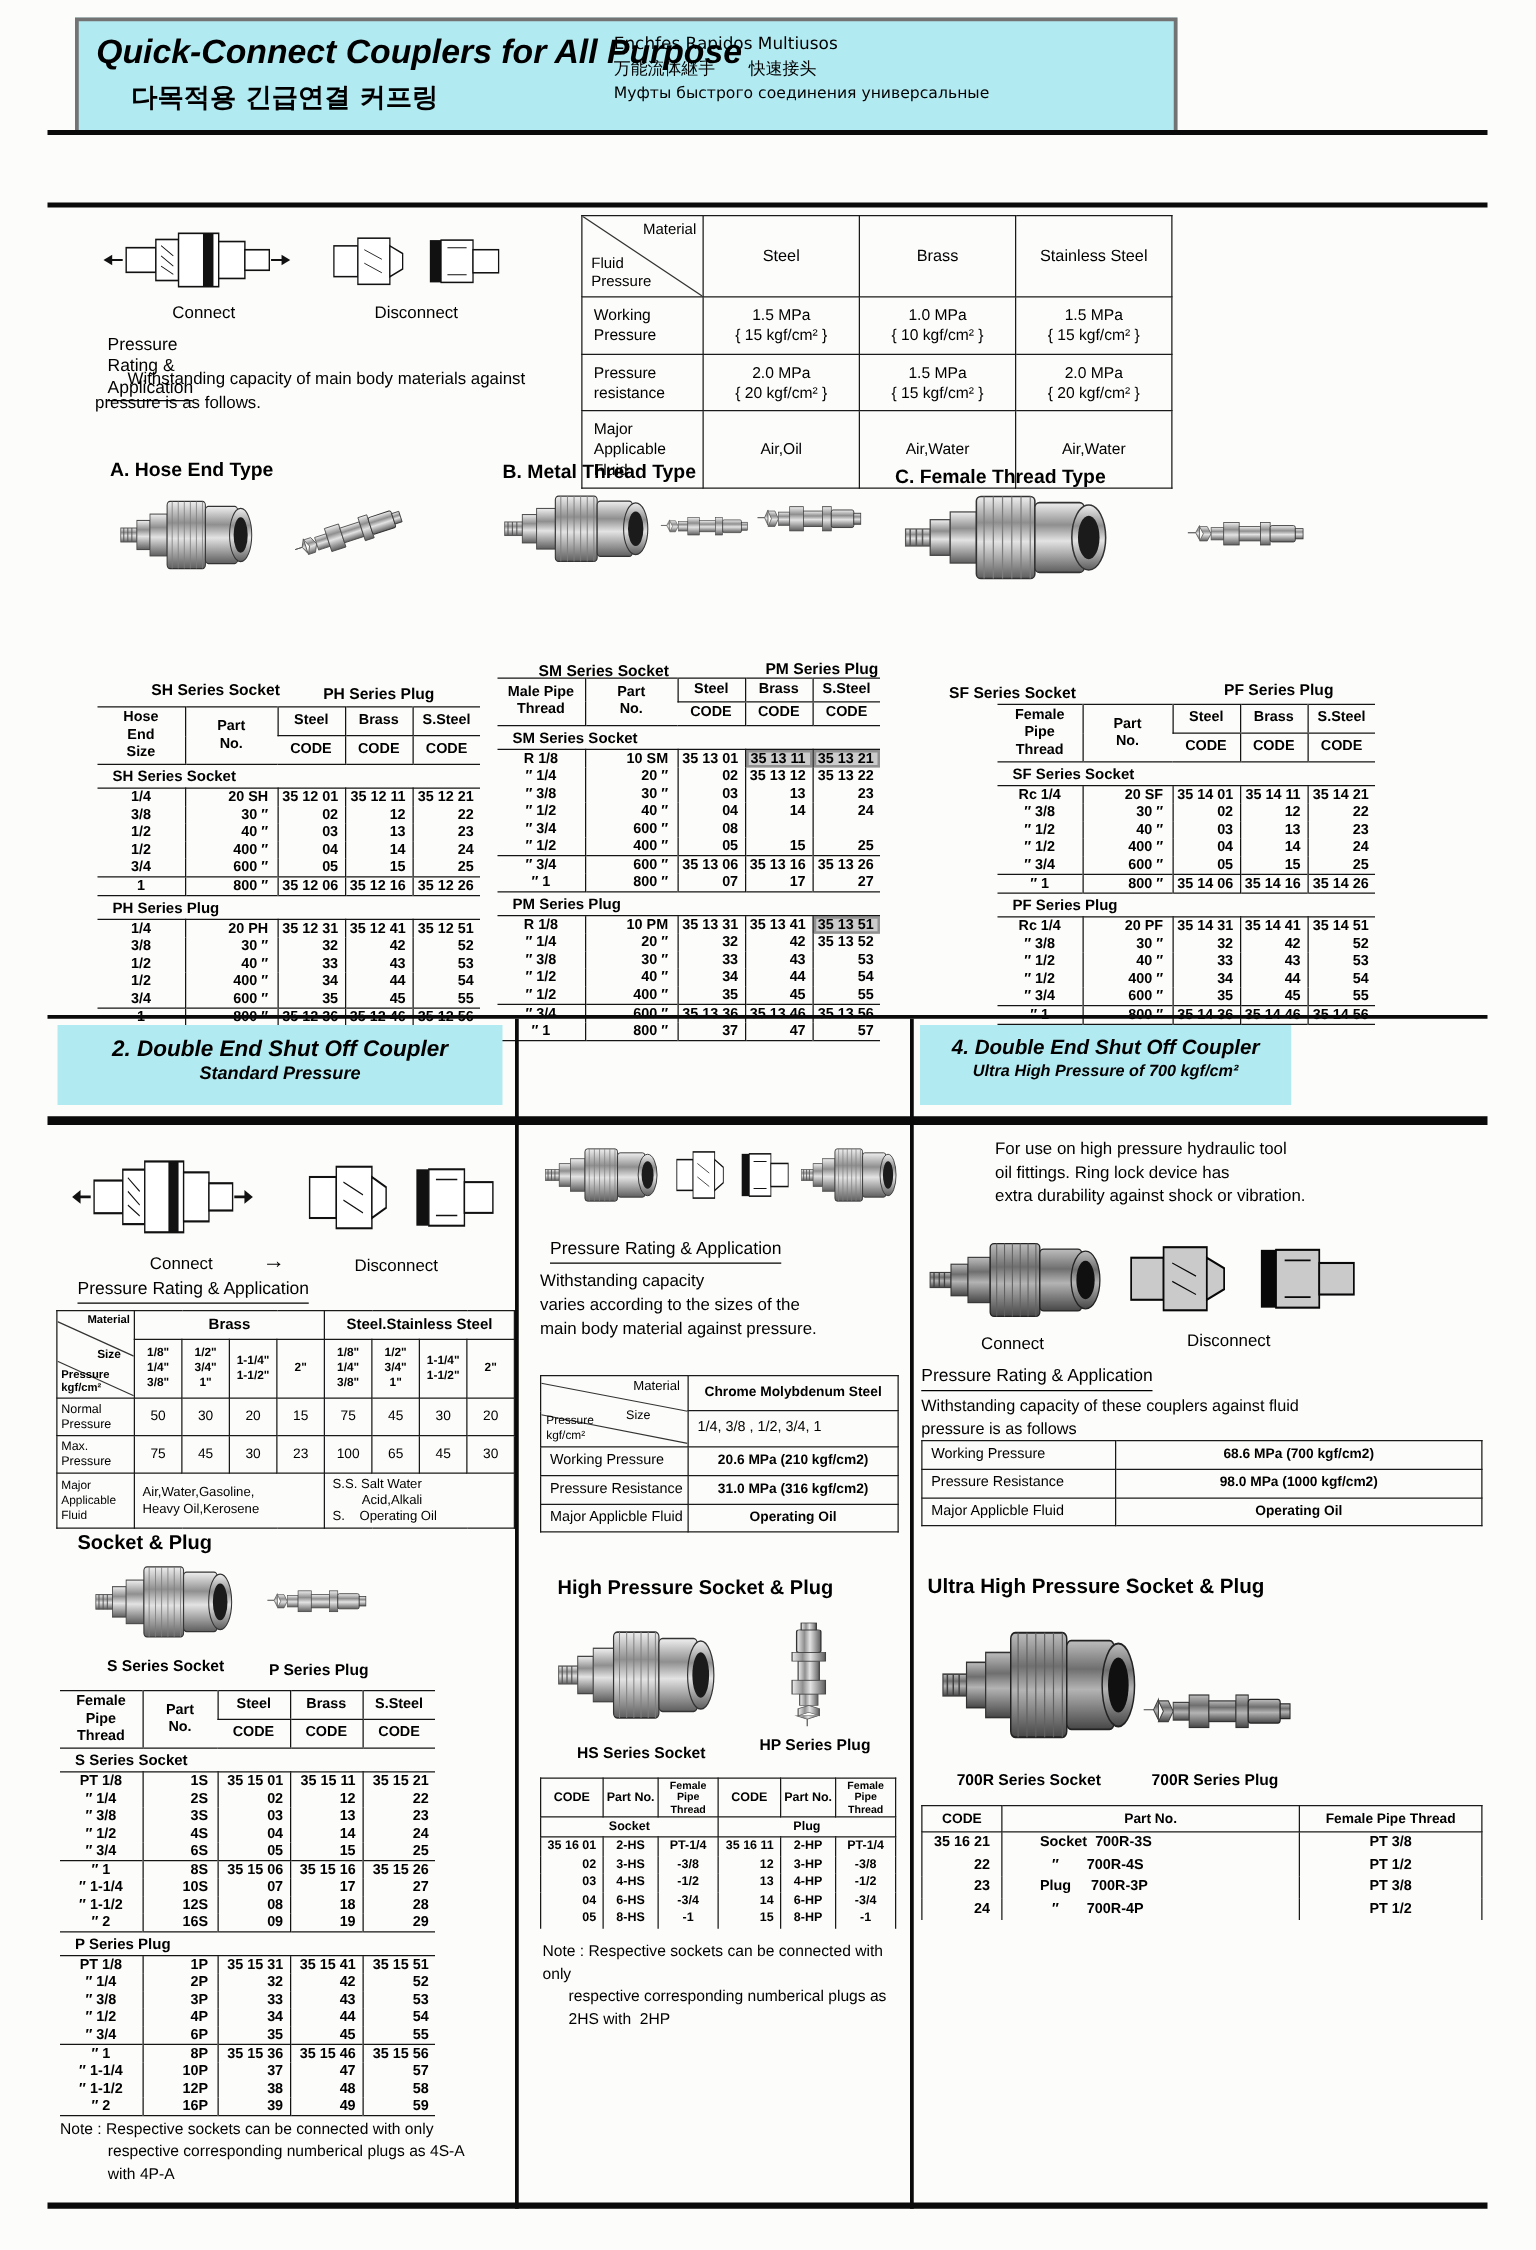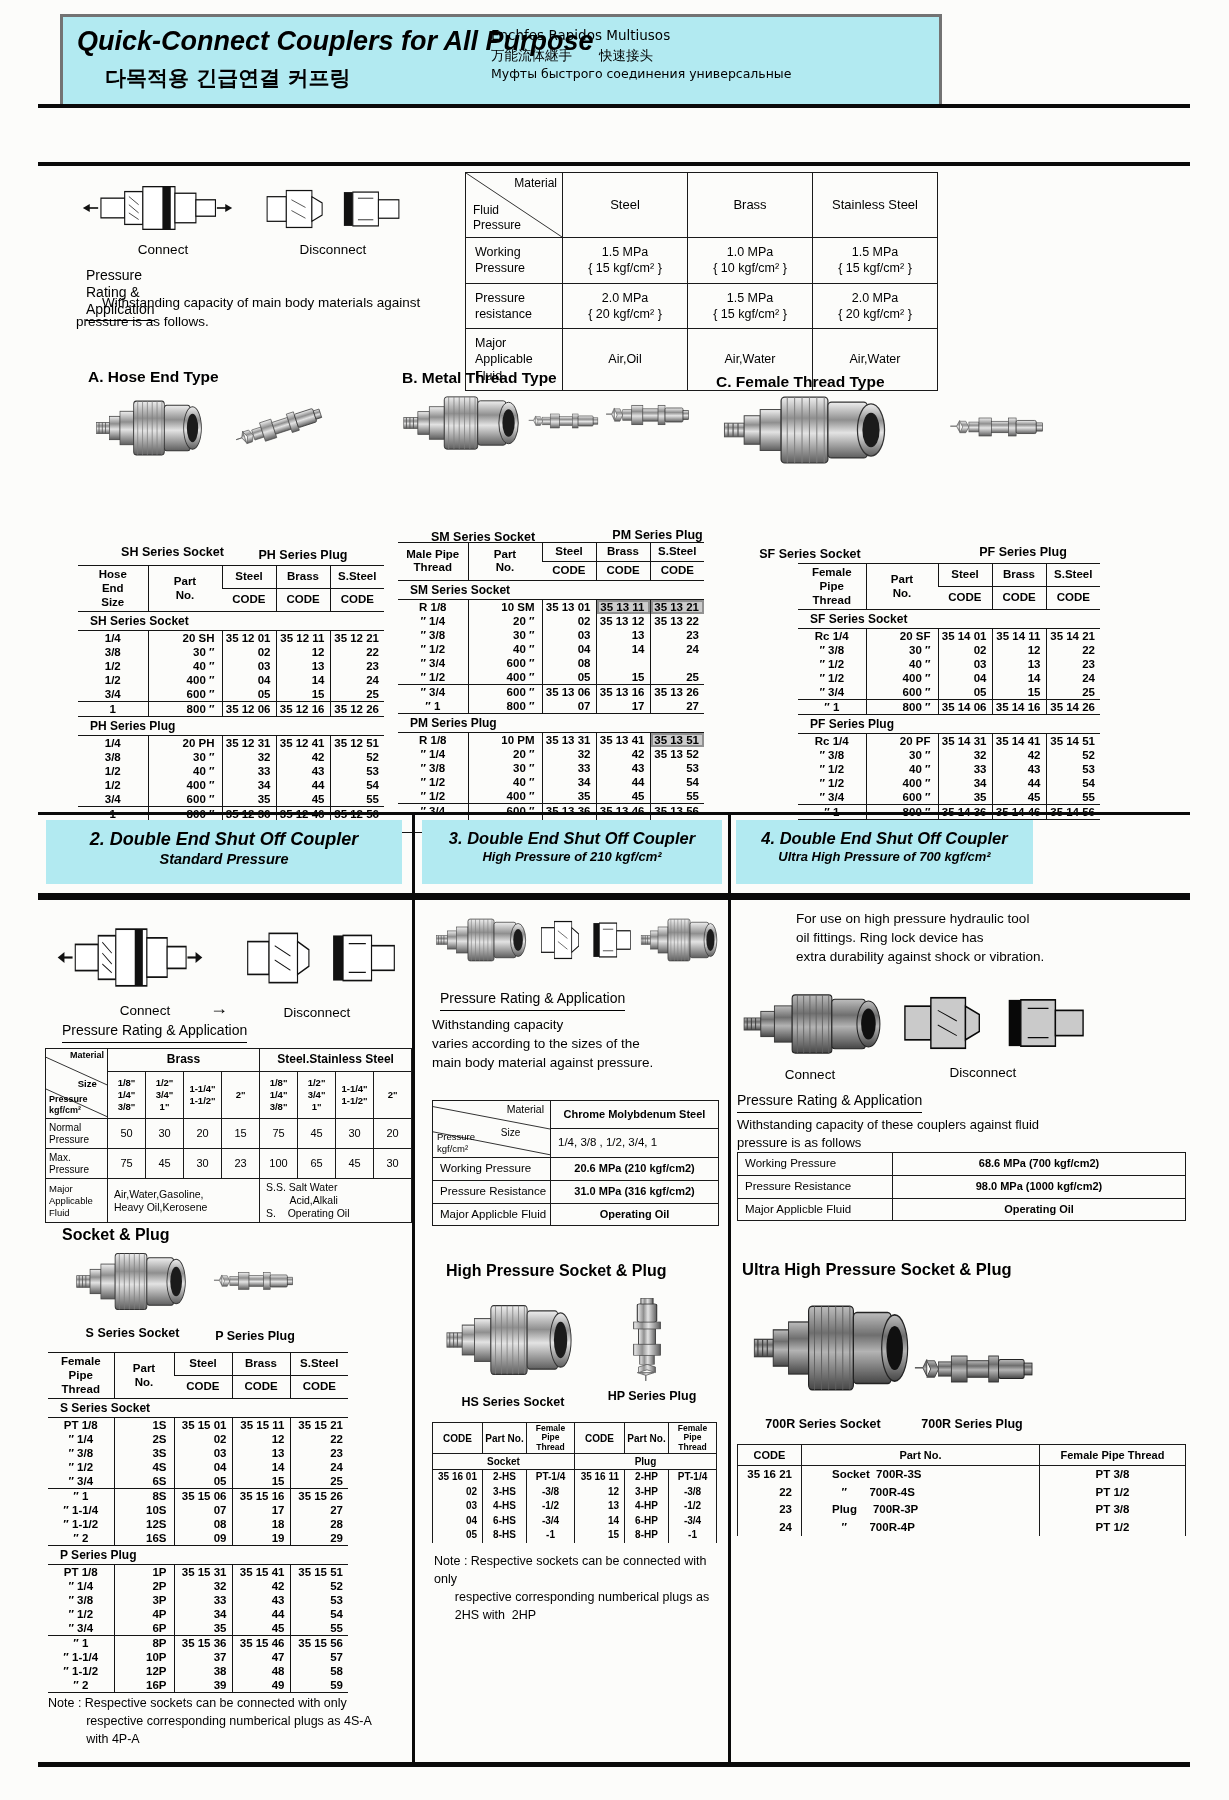--- a/index.html
+++ b/index.html
@@ -743,24 +743,20 @@
           <td>35 14 56</td>
         </tr>
       </tbody>
   </table>
 
   <div class="rule" style="left:38px;top:812px;width:1152px;height:3px"></div>
   <div class="abs cyan" style="left:46px;top:820px;width:356px;height:64px">
     <div class="secbar-title">2. Double End Shut Off Coupler</div>
     <div class="secbar-sub">Standard Pressure</div>
   </div>
-  <div class="abs cyan" style="left:422px;top:820px;width:300px;height:64px">
-    <div class="secbar-title small">3. Double End Shut Off Coupler</div>
-    <div class="secbar-sub small">High Pressure of 210 kgf/cm²</div>
-  </div>
   <div class="abs cyan" style="left:736px;top:820px;width:297px;height:64px">
     <div class="secbar-title small">4. Double End Shut Off Coupler</div>
     <div class="secbar-sub small">Ultra High Pressure of 700 kgf/cm²</div>
   </div>
   <div class="rule" style="left:38px;top:893px;width:1152px;height:7px"></div>
   <div class="rule" style="left:412px;top:815px;width:3px;height:952px"></div>
   <div class="rule" style="left:728px;top:815px;width:3px;height:952px"></div>
   <div class="rule" style="left:38px;top:1762px;width:1152px;height:5px"></div>
 
   <div class="art" style="left:55px;top:915px;width:150px;height:85px">

